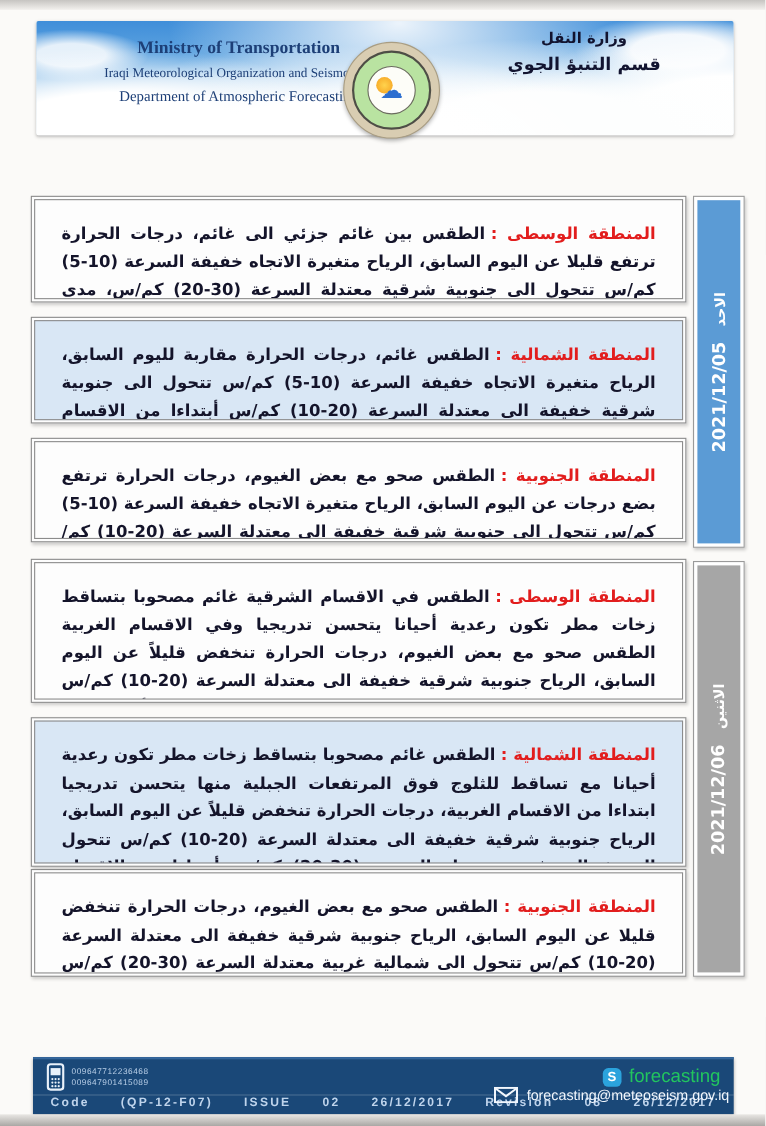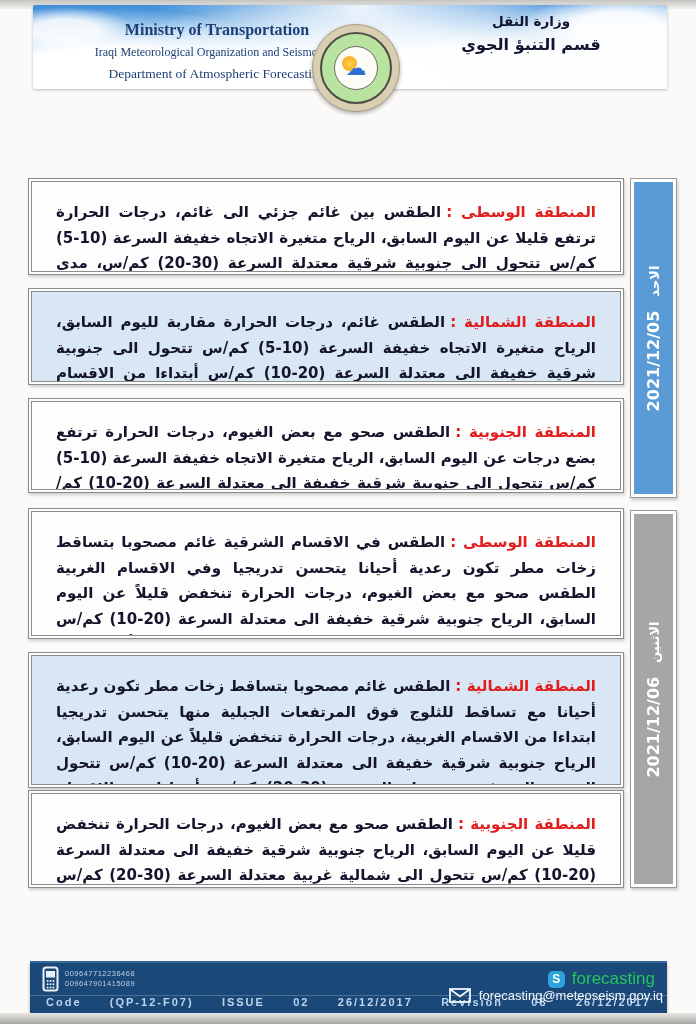--- a/index.html
+++ b/index.html
@@ -4,21 +4,21 @@
 <style>
   html,body{margin:0;padding:0;background:#f6f5f3;}
   #page{position:relative;width:696px;height:1024px;overflow:hidden;
         font-family:"DejaVu Sans",sans-serif;background:#fbfaf8;}
   .top-edge{position:absolute;left:0;top:0;width:696px;height:9px;
         background:linear-gradient(#c6c4c1,#f3f1ee);}
   .bottom-edge{position:absolute;left:0;top:1013px;width:696px;height:11px;
         background:linear-gradient(#e9e7e4,#a7a5a2);}
 
   
-  .banner{position:absolute;left:33px;top:5px;width:634px;height:84px;border-radius:2px;
+  .banner{position:absolute;left:33px;top:19px;width:634px;height:104px;border-radius:2px;
      background:
        radial-gradient(ellipse 300px 150px at 52% 2%, rgba(255,255,255,.9) 0%, rgba(255,255,255,0) 70%),
        radial-gradient(ellipse 230px 90px at 12% 110%, #ffffff 55%, rgba(255,255,255,0) 100%),
        radial-gradient(ellipse 260px 100px at 42% 118%, #ffffff 50%, rgba(255,255,255,0) 100%),
        radial-gradient(ellipse 250px 100px at 72% 112%, #fdfefe 52%, rgba(255,255,255,0) 100%),
        radial-gradient(ellipse 210px 95px at 100% 92%, #ffffff 48%, rgba(255,255,255,0) 100%),
        radial-gradient(ellipse 120px 42px at 92% 26%, rgba(255,255,255,.92) 35%, rgba(255,255,255,0) 78%),
        radial-gradient(ellipse 90px 30px at 5% 30%, rgba(255,255,255,.85) 35%, rgba(255,255,255,0) 78%),
        linear-gradient(180deg,#3f8ed9 0%,#66a9e2 38%,#a9d0ee 68%,#e2f1fb 100%);
      box-shadow:0 1px 3px rgba(0,0,0,.25);}

